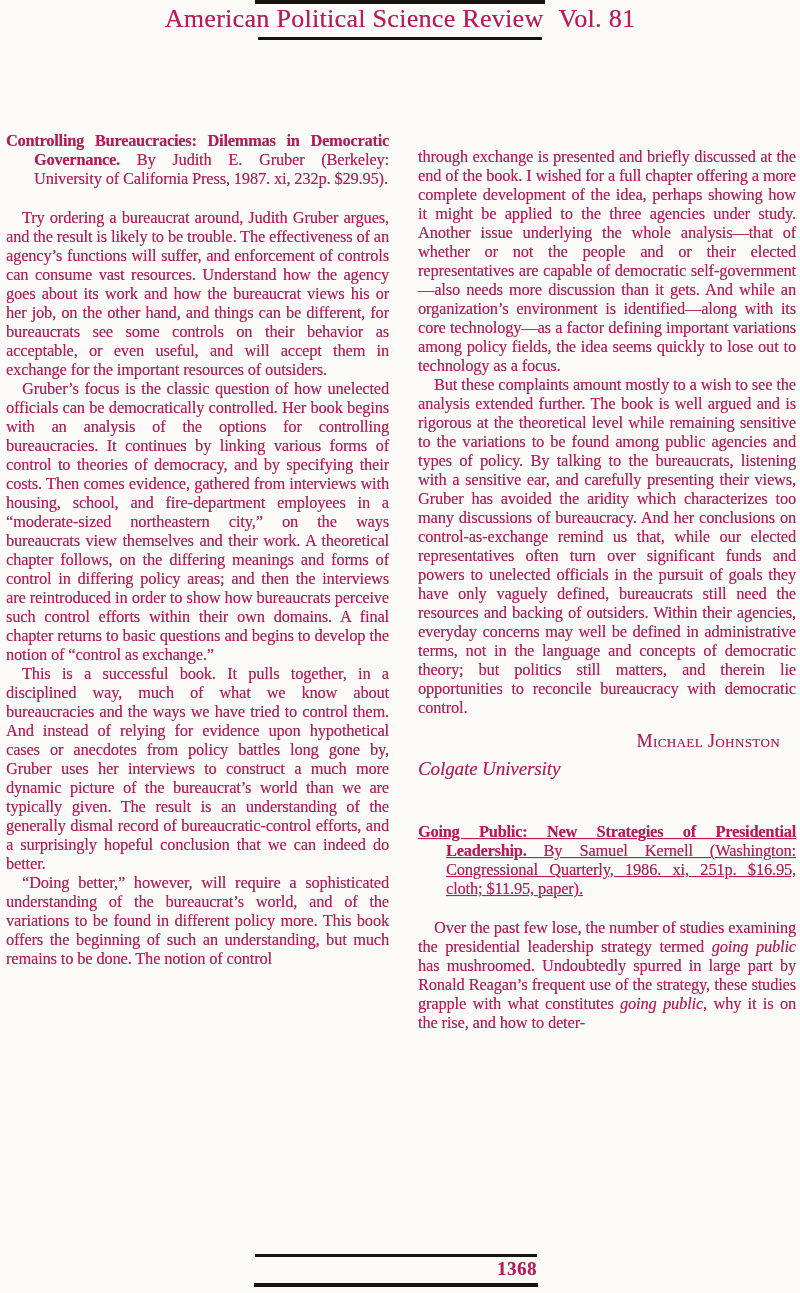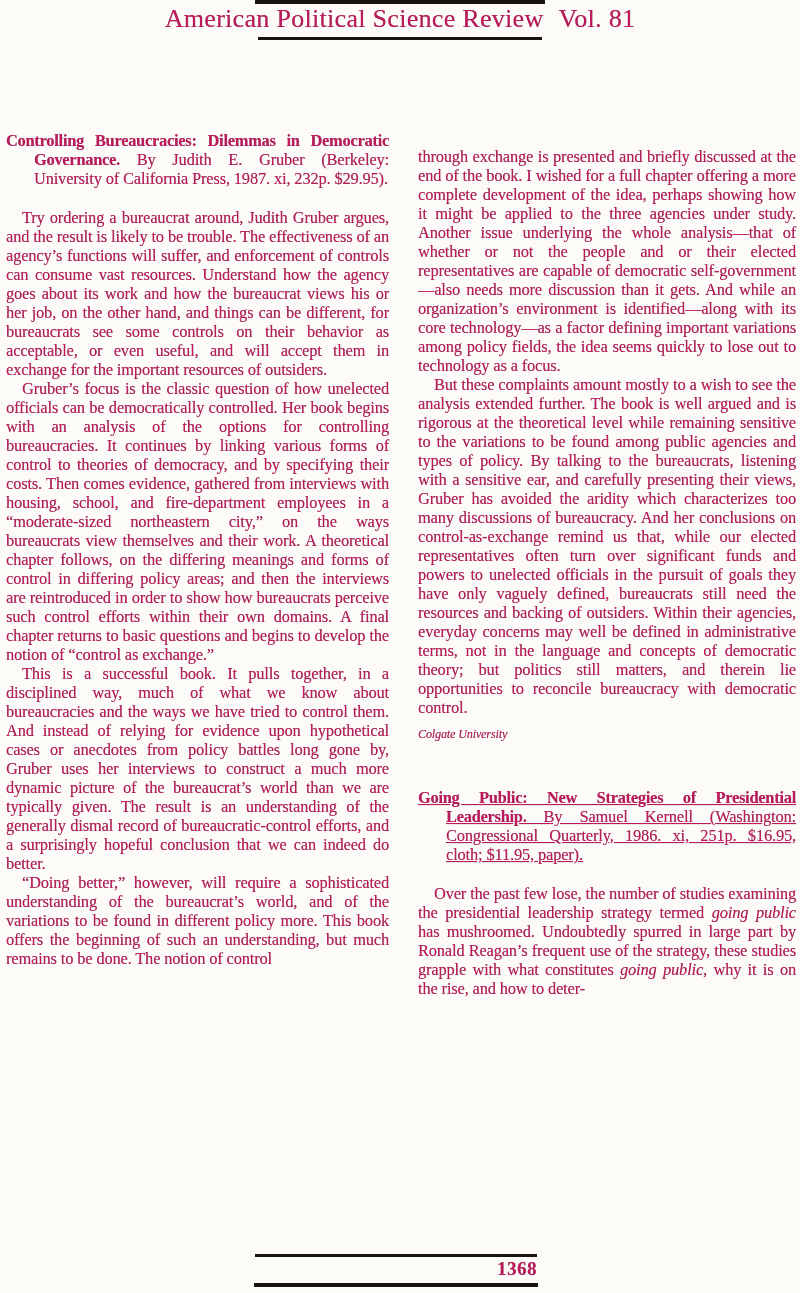--- a/index.html
+++ b/index.html
@@ -58,21 +58,21 @@
     margin-top: 15px;
     text-align: right;
     padding-right: 16px;
     font-variant: small-caps;
     font-size: 18px;
     letter-spacing: 0.4px;
   }
   .affiliation {
     margin-top: 8px;
     font-style: italic;
-    font-size: 12px;
+    font-size: 19px;
     text-align: left;
   }
   .heading-second { margin-top: 44px; text-decoration: underline; }
 
   .page-number {
     position: absolute;
     left: 255px; top: 1258px; width: 282px;
     text-align: right;
     font-size: 19px;
     font-weight: 600;
@@ -96,20 +96,21 @@
     <p class="review-heading"><b>Controlling Bureaucracies: Dilemmas in Democratic Governance.</b><span> By Judith E. Gruber (Berkeley: University of California Press, 1987. xi, 232p. $29.95).</span></p>
     <p class="indent">Try ordering a bureaucrat around, Judith Gruber argues, and the result is likely to be trouble. The effectiveness of an agency’s functions will suffer, and enforcement of controls can consume vast resources. Understand how the agency goes about its work and how the bureaucrat views his or her job, on the other hand, and things can be different, for bureaucrats see some controls on their behavior as acceptable, or even useful, and will accept them in exchange for the important resources of outsiders.</p>
     <p class="indent">Gruber’s focus is the classic question of how unelected officials can be democratically controlled. Her book begins with an analysis of the options for controlling bureaucracies. It continues by linking various forms of control to theories of democracy, and by specifying their costs. Then comes evidence, gathered from interviews with housing, school, and fire-department employees in a “moderate-sized northeastern city,” on the ways bureaucrats view themselves and their work. A theoretical chapter follows, on the differing meanings and forms of control in differing policy areas; and then the interviews are reintroduced in order to show how bureaucrats perceive such control efforts within their own domains. A final chapter returns to basic questions and begins to develop the notion of “control as exchange.”</p>
     <p class="indent">This is a successful book. It pulls together, in a disciplined way, much of what we know about bureaucracies and the ways we have tried to control them. And instead of relying for evidence upon hypothetical cases or anecdotes from policy battles long gone by, Gruber uses her interviews to construct a much more dynamic picture of the bureaucrat’s world than we are typically given. The result is an understanding of the generally dismal record of bureaucratic-control efforts, and a surprisingly hopeful conclusion that we can indeed do better.</p>
     <p class="indent">“Doing better,” however, will require a sophisticated understanding of the bureaucrat’s world, and of the variations to be found in different policy more. This book offers the beginning of such an understanding, but much remains to be done. The notion of control</p>
   </div>
 
   <div class="col col-right">
     <p>through exchange is presented and briefly discussed at the end of the book. I wished for a full chapter offering a more complete development of the idea, perhaps showing how it might be applied to the three agencies under study. Another issue underlying the whole analysis—that of whether or not the people and or their elected representatives are capable of democratic self-government—also needs more discussion than it gets. And while an organization’s environment is identified—along with its core technology—as a factor defining important variations among policy fields, the idea seems quickly to lose out to technology as a focus.</p>
     <p class="indent">But these complaints amount mostly to a wish to see the analysis extended further. The book is well argued and is rigorous at the theoretical level while remaining sensitive to the variations to be found among public agencies and types of policy. By talking to the bureaucrats, listening with a sensitive ear, and carefully presenting their views, Gruber has avoided the aridity which characterizes too many discussions of bureaucracy. And her conclusions on control-as-exchange remind us that, while our elected representatives often turn over significant funds and powers to unelected officials in the pursuit of goals they have only vaguely defined, bureaucrats still need the resources and backing of outsiders. Within their agencies, everyday concerns may well be defined in administrative terms, not in the language and concepts of democratic theory; but politics still matters, and therein lie opportunities to reconcile bureaucracy with democratic control.</p>
+    <p class="reviewer">Michael Johnston</p>
     <p class="affiliation">Colgate University</p>
     <p class="review-heading heading-second"><b>Going Public: New Strategies of Presidential Leadership.</b><span> By Samuel Kernell (Washington: Congressional Quarterly, 1986. xi, 251p. $16.95, cloth; $11.95, paper).</span></p>
     <p class="indent"><span>Over the past few lose, the number of studies examining the presidential leadership strategy termed </span><i>going public</i><span> has mushroomed. Undoubtedly spurred in large part by Ronald Reagan’s frequent use of the strategy, these studies grapple with what constitutes </span><i>going public</i><span>, why it is on the rise, and how to deter-</span></p>
   </div>
 
   <div class="rule rule-footer-top"></div>
   <div class="page-number">1368</div>
   <div class="rule rule-footer-bottom"></div>
 
 </div>

